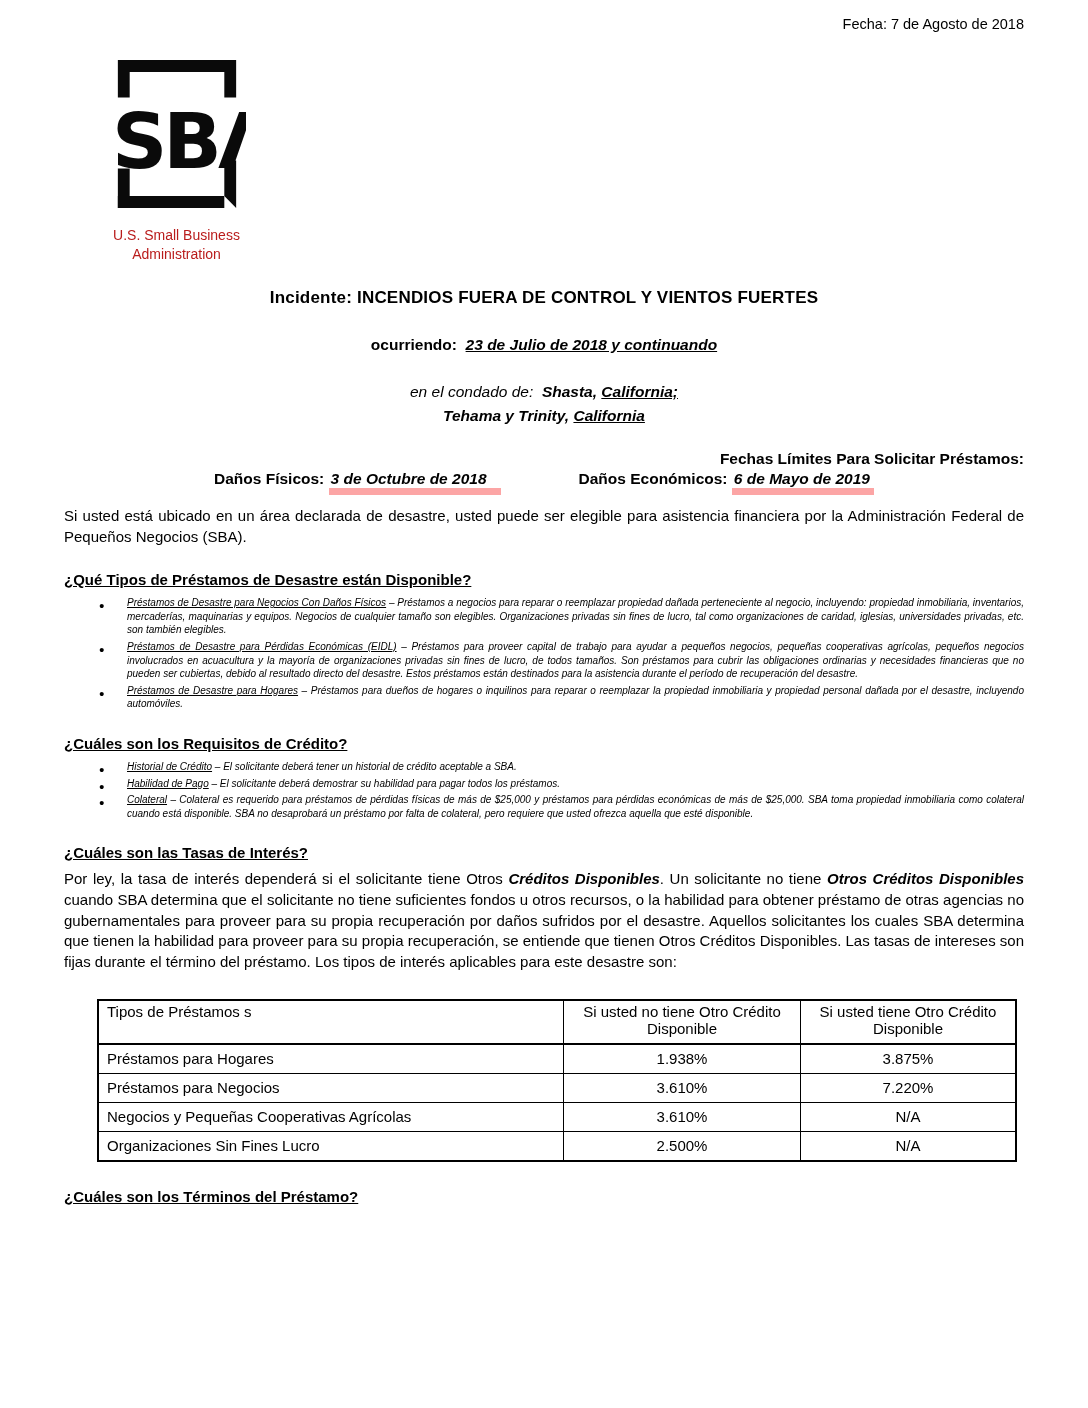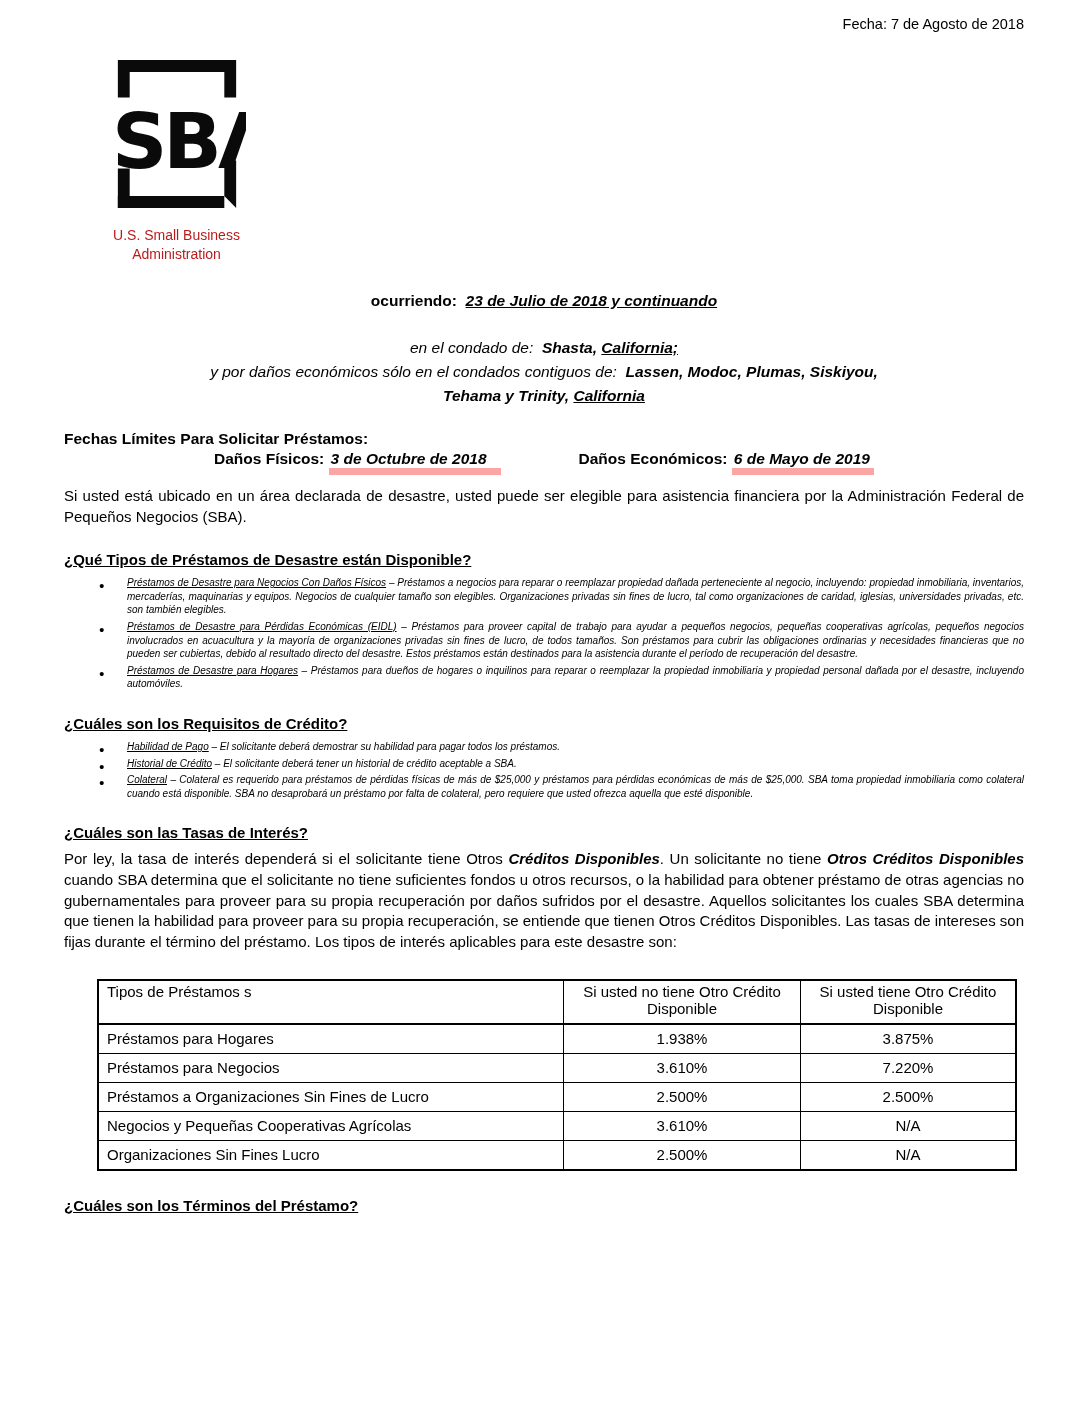--- a/index.html
+++ b/index.html
@@ -16,21 +16,21 @@
   .title{font-size:20px;font-weight:bold;line-height:1.35;margin:0 auto;}
   .subtitle{font-size:20px;font-weight:bold;margin-top:36px;}
   .declaration{font-size:20px;font-weight:bold;margin-top:34px;}
   .disaster-code{font-size:15px;font-weight:bold;font-style:italic;margin-top:2px;}
   .incident{ text-align:center;font-size:17px;font-weight:bold;margin-top:24px;letter-spacing:.2px;}
   .occurring{text-align:center;font-size:15.5px;font-weight:bold;margin-top:28px;}
   .occurring .date-underline{font-style:italic;text-decoration:underline;}
   .counties{text-align:center;font-size:15.5px;font-style:italic;margin-top:26px;line-height:1.55;}
   .counties .strong{font-weight:bold;}
   .counties .u{font-weight:bold;text-decoration:underline;}
-  .deadlines-heading{text-align:left;font-size:15.5px;font-weight:bold;margin-top:22px;}
+  .deadlines-heading{text-align:right;font-size:15.5px;font-weight:bold;margin-top:22px;}
   .deadlines-line{display:flex;justify-content:center;gap:78px;font-size:15.5px;font-weight:bold;margin-top:2px;}
   .deadlines-line .dl-date{font-style:italic;border-bottom:7px solid #fca5a5;padding:0 14px 1px 2px;}
   .deadlines-line .dl-date.econ{padding-right:4px;}
   .body-para{font-size:15px;text-align:justify;line-height:1.38;margin:18px 0 0 0;}
   .section-heading{font-size:15px;font-weight:bold;text-decoration:underline;margin-top:24px;}
   ul.bullets{margin:8px 0 0 0;padding:0 0 0 63px;}
   ul.bullets li{list-style:none;position:relative;font-size:10px;line-height:1.36;text-align:justify;margin-bottom:3px;font-style:italic;}
   ul.bullets li::before{content:"\2022";position:absolute;left:-28px;top:0;font-size:15px;}
   .lead{text-decoration:underline;}
   .bi{font-weight:bold;font-style:italic;}
@@ -59,35 +59,35 @@
         <path d="M10 140 H118 V152 H10 Z" fill="#0a0a0a"></path>
         <text x="4" y="112" font-family="'DejaVu Sans', sans-serif" font-weight="bold" font-size="78" letter-spacing="-4" fill="#0a0a0a">SBΛ</text>
       </svg>
       <div class="logo-caption">
         <div>U.S. Small Business</div>
         <div>Administration</div>
       </div>
     </div>
   </div>
 
+  <div class="incident">
+    <span>Incidente:</span>
+    <span>INCENDIOS FUERA DE CONTROL Y VIENTOS FUERTES</span>
+  </div>
 
   <div class="occurring">
     <span>ocurriendo:</span>&nbsp;
     <span class="date-underline">23 de Julio de 2018 y continuando</span>
   </div>
 
   <div class="counties">
     <div>
       <span>en el condado de:</span>&nbsp;
       <span class="strong">Shasta,</span>
       <span class="u">California;</span>
-    </div>
-    <div>
-      <span>y por daños económicos sólo en el condados contiguos de:</span>&nbsp;
-      <span class="strong">Lassen, Modoc, Plumas, Siskiyou,</span>
     </div>
     <div>
       <span class="strong">Tehama y Trinity,</span>
       <span class="u">California</span>
     </div>
   </div>
 
   <div class="deadlines-heading">Fechas Límites Para Solicitar Préstamos:</div>
   <div class="deadlines-line">
     <span>
@@ -104,22 +104,22 @@
 
   <div class="section-heading">¿Qué Tipos de Préstamos de Desastre están Disponible?</div>
   <ul class="bullets">
     <li><span class="lead">Préstamos de Desastre para Negocios Con Daños Físicos</span><span> – Préstamos a negocios para reparar o reemplazar propiedad dañada  perteneciente al negocio, incluyendo: propiedad inmobiliaria, inventarios, mercaderías, maquinarias y equipos.  Negocios de cualquier tamaño son elegibles.  Organizaciones privadas sin fines de lucro, tal como organizaciones de caridad, iglesias, universidades privadas, etc. son también elegibles.</span></li>
     <li><span class="lead">Préstamos de Desastre para Pérdidas Económicas (EIDL)</span><span> – Préstamos para proveer capital de trabajo para ayudar a pequeños negocios, pequeñas cooperativas agrícolas, pequeños negocios involucrados en acuacultura y la mayoría de organizaciones privadas sin fines de lucro, de todos tamaños. Son préstamos para cubrir las obligaciones ordinarias y necesidades financieras que no pueden ser cubiertas, debido al resultado directo del desastre.  Estos préstamos están destinados para la asistencia durante el período de recuperación del desastre.</span></li>
     <li><span class="lead">Préstamos de Desastre para Hogares</span><span> – Préstamos para dueños de hogares o inquilinos para reparar o reemplazar la propiedad inmobiliaria y propiedad personal dañada por el desastre, incluyendo automóviles.</span></li>
   </ul>
 
   <div class="section-heading">¿Cuáles son los Requisitos de Crédito?</div>
   <ul class="bullets">
+    <li><span class="lead">Historial de Crédito</span><span> – El solicitante deberá tener un historial de crédito aceptable a SBA.</span></li>
     <li><span class="lead">Habilidad de Pago</span><span> – El solicitante deberá demostrar su habilidad para pagar todos los préstamos.</span></li>
-    <li><span class="lead">Historial de Crédito</span><span> – El solicitante deberá tener un historial de crédito aceptable a SBA.</span></li>
     <li><span class="lead">Colateral</span><span> – Colateral es requerido para préstamos de pérdidas físicas de más de $25,000 y préstamos para pérdidas económicas de más de $25,000. SBA toma propiedad inmobiliaria como colateral cuando está disponible.   SBA no desaprobará un préstamo por falta de colateral, pero requiere que usted ofrezca aquella que esté disponible.</span></li>
   </ul>
 
   <div class="section-heading">¿Cuáles son las Tasas de Interés?</div>
   <p class="body-para" style="margin-top:8px;"><span>Por ley, la tasa de interés dependerá si el solicitante tiene Otros </span><span class="bi">Créditos Disponibles</span><span>.   Un solicitante no tiene </span><span class="bi">Otros Créditos Disponibles</span><span> cuando SBA determina que el solicitante no tiene suficientes fondos u otros recursos, o la habilidad para obtener préstamo de otras agencias no gubernamentales para proveer para su propia recuperación por daños sufridos por el desastre.   Aquellos solicitantes los cuales SBA determina que tienen la habilidad para proveer para su propia recuperación, se entiende que tienen Otros Créditos Disponibles.   Las tasas de intereses son fijas durante el término del préstamo.   Los tipos de interés aplicables para este desastre son:</span></p>
 
   <table class="rates">
     <thead>
       <tr>
         <th class="c1">Tipos de Préstamos s</th>
@@ -132,25 +132,20 @@
         <td class="c1">Préstamos para Hogares</td>
         <td class="c2">1.938%</td>
         <td class="c3">3.875%</td>
       </tr>
       <tr>
         <td class="c1">Préstamos para Negocios</td>
         <td class="c2">3.610%</td>
         <td class="c3">7.220%</td>
       </tr>
       <tr>
-        <td class="c1">Préstamos a Organizaciones Sin Fines de Lucro</td>
-        <td class="c2">2.500%</td>
-        <td class="c3">2.500%</td>
-      </tr>
-      <tr>
         <td class="c1">Negocios y Pequeñas Cooperativas Agrícolas</td>
         <td class="c2">3.610%</td>
         <td class="c3">N/A</td>
       </tr>
       <tr>
         <td class="c1">Organizaciones Sin Fines Lucro</td>
         <td class="c2">2.500%</td>
         <td class="c3">N/A</td>
       </tr>
     </tbody>

